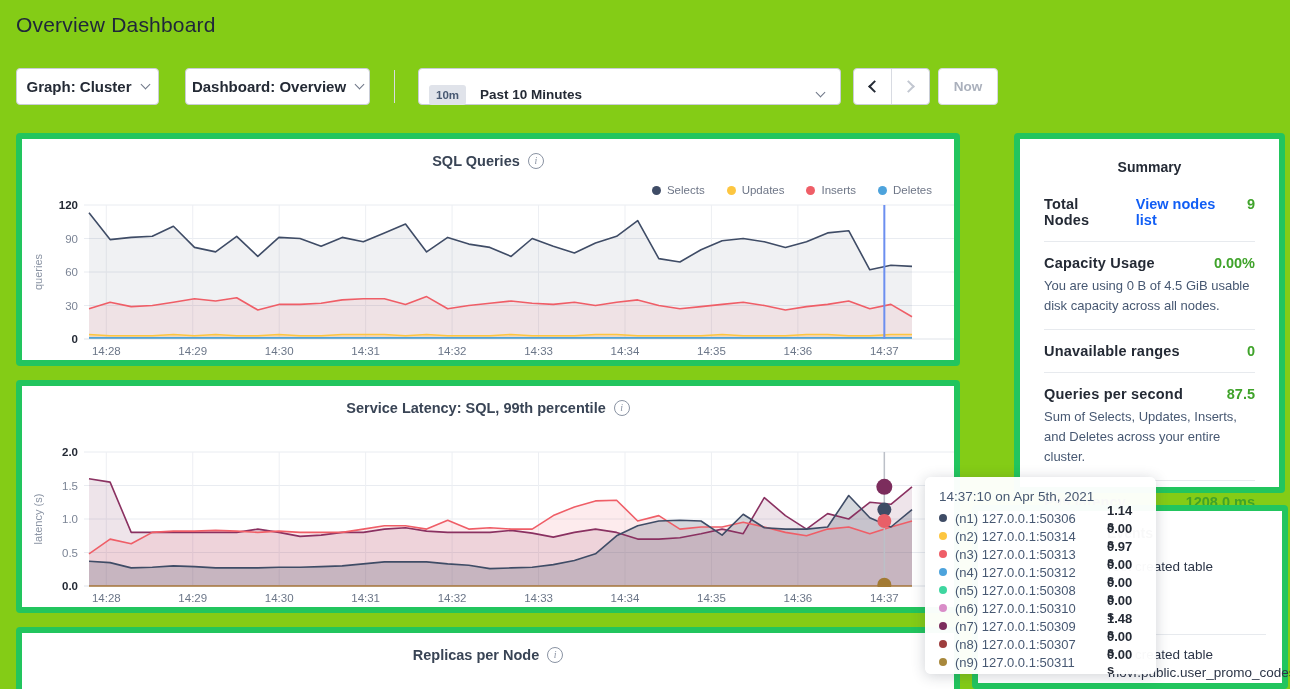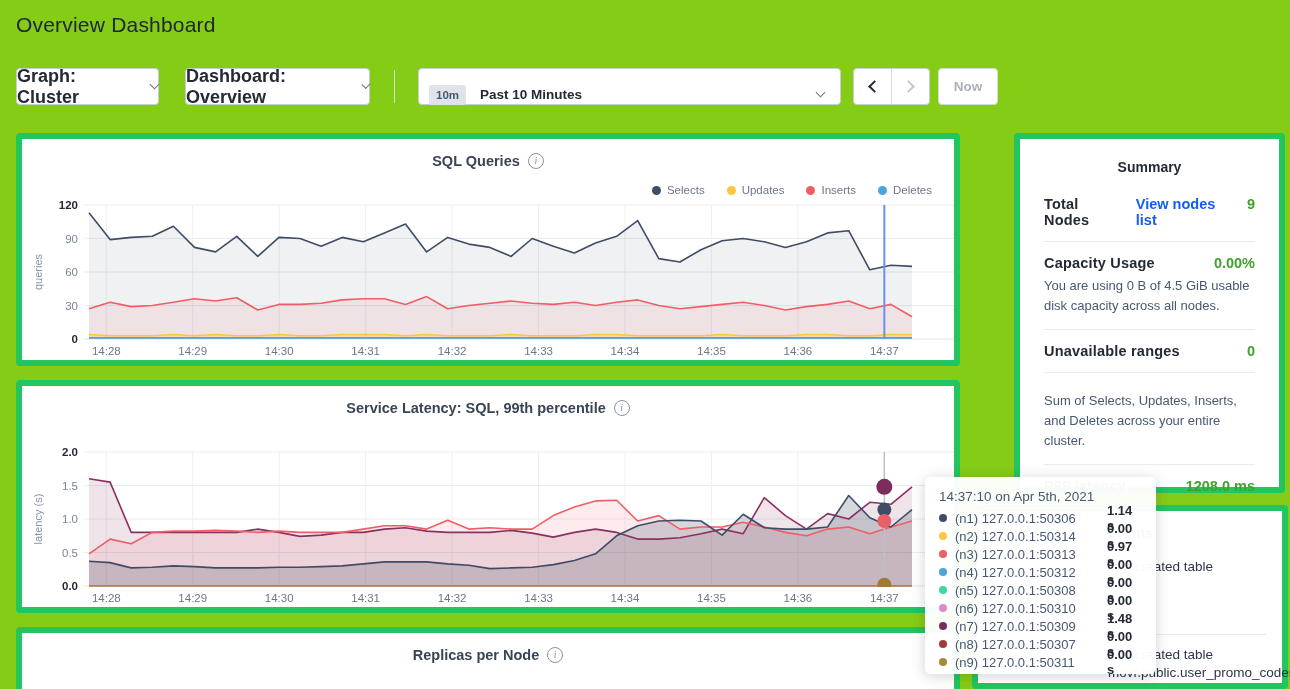--- a/index.html
+++ b/index.html
@@ -4,21 +4,21 @@
 <style>
   * { margin:0; padding:0; box-sizing:border-box; }
   html,body { background:#f6f7f9; }
   body { font-family:"Liberation Sans","DejaVu Sans",sans-serif; }
   .stage { position:relative; width:1290px; height:689px; overflow:hidden; background:#84cc16; color:#242a35; }
 
   .page-title { position:absolute; left:16px; top:13px; font-size:21px; font-weight:500; color:#20273a; letter-spacing:.2px; }
 
   
   .btn { position:absolute; top:68px; height:37px; background:#fff; border:1px solid #c9cdd6; border-radius:4px;
-         display:flex; align-items:center; justify-content:center; gap:10px; font-size:18px; font-weight:bold; color:#242a35; cursor:pointer; }
+         display:flex; align-items:center; justify-content:center; gap:10px; font-size:15px; font-weight:bold; color:#242a35; cursor:pointer; }
   .caret { width:7px; height:7px; border-right:1.8px solid #6e7687; border-bottom:1.8px solid #6e7687; transform:rotate(45deg); margin-top:-4px; }
   .tb-divider { position:absolute; left:394px; top:70px; height:33px; width:1px; background:#d8dbe2; }
   .timeframe { position:absolute; left:418px; top:68px; width:423px; height:37px; background:#fff; border:1px solid #c9cdd6; border-radius:4px;
                display:flex; align-items:center; padding:16px 16px 0 10px; cursor:pointer; }
   .tf-badge { background:#e0e3ea; color:#475872; font-size:11.5px; font-weight:bold; border-radius:3px; padding:4px 7px; }
   .tf-label { margin-left:14px; font-size:13.5px; font-weight:bold; color:#242a35; }
   .tf-caret { margin-left:auto; }
   .arrow-group { position:absolute; left:853px; top:68px; width:77px; height:37px; background:#fff; border:1px solid #c9cdd6; border-radius:4px; display:flex; }
   .arrow-cell { width:50%; display:flex; align-items:center; justify-content:center; cursor:pointer; }
   .arrow-cell:first-child { border-right:1px solid #d8dbe2; }
@@ -252,20 +252,24 @@
           </div>
           <p class="sum-desc">You are using 0 B of 4.5 GiB usable disk capacity across all nodes.</p>
         </div>
         <div class="sum-row">
           <div class="sum-head">
             <span class="sum-label">Unavailable ranges</span>
             <span class="sum-value">0</span>
           </div>
         </div>
         <div class="sum-row">
+          <div class="sum-head">
+            <span class="sum-label">Queries per second</span>
+            <span class="sum-value">87.5</span>
+          </div>
           <p class="sum-desc">Sum of Selects, Updates, Inserts, and Deletes across your entire cluster.</p>
         </div>
         <div class="sum-row">
           <div class="sum-head">
             <span class="sum-label">P99 latency</span>
             <span class="sum-value">1208.0 ms</span>
           </div>
         </div>
       </div>
   </aside>

